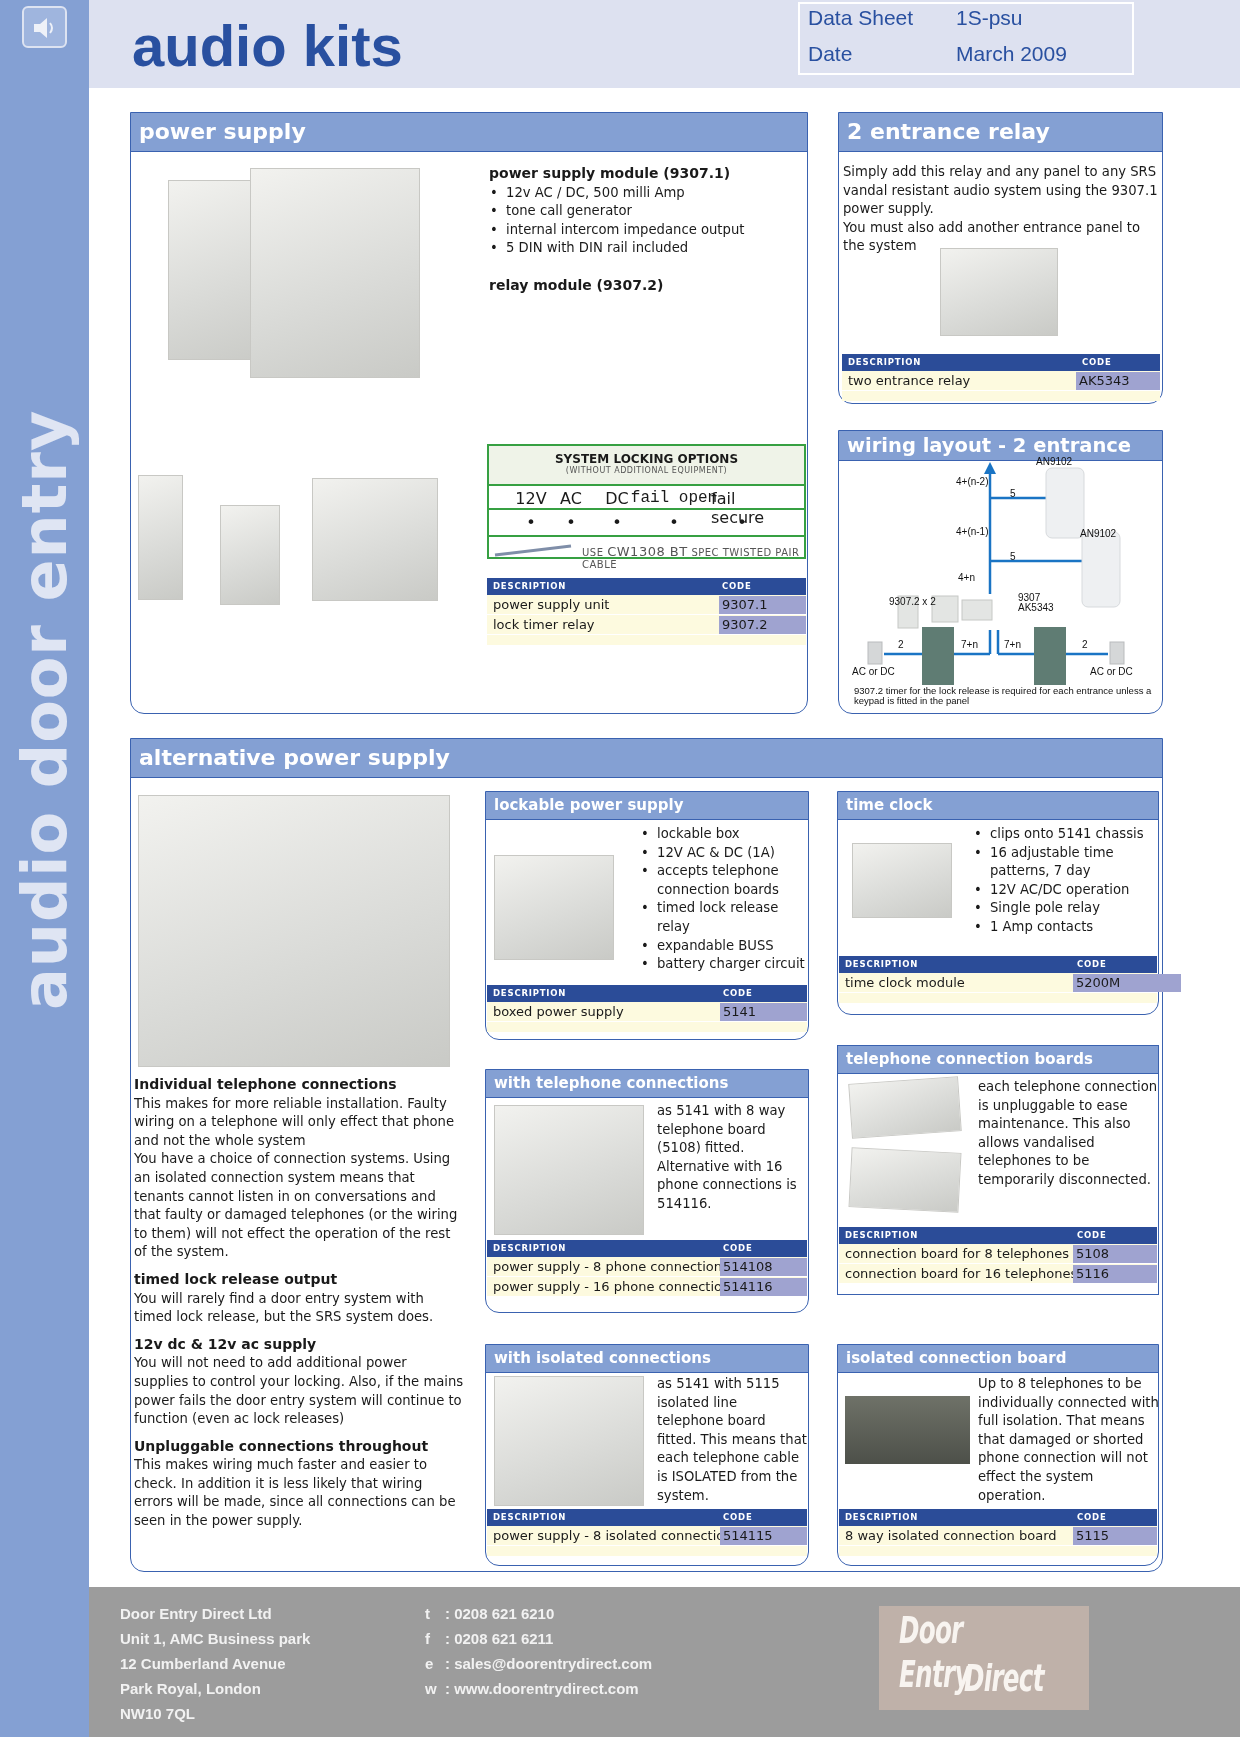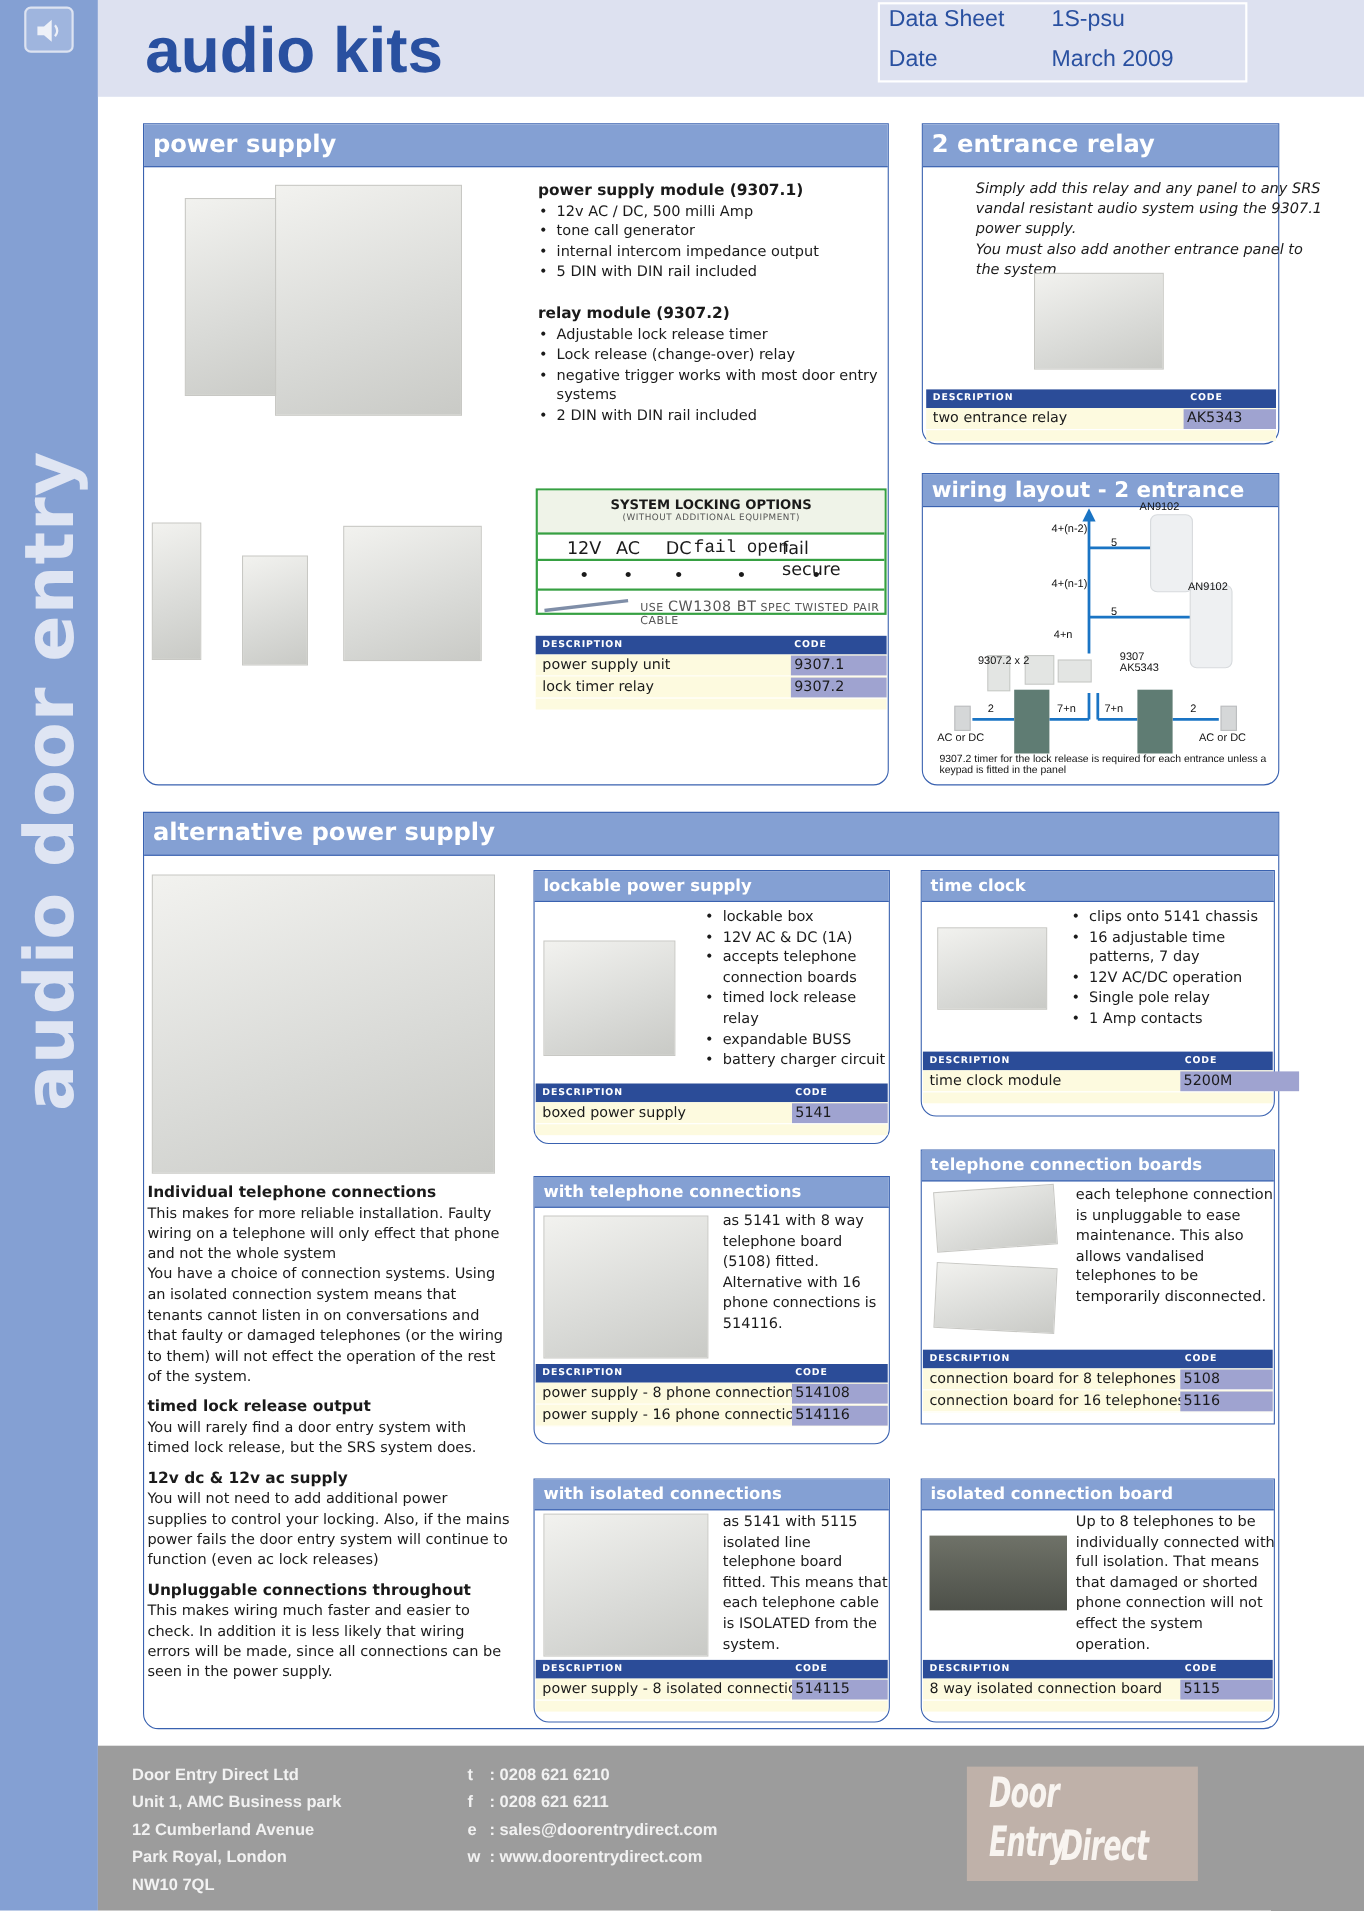--- a/index.html
+++ b/index.html
@@ -90,26 +90,20 @@
 <div class="txt" style="left:489px; top:164px; width:320px;">
   <b>power supply module (9307.1)</b>
   <ul class="bul">
     <li>12v AC / DC, 500 milli Amp</li>
     <li>tone call generator</li>
     <li>internal intercom impedance output</li>
     <li>5 DIN with DIN rail included</li>
   </ul>
   <div style="height:18px;"></div>
   <b>relay module (9307.2)</b>
-  <ul class="bul">
-    <li>Adjustable lock release timer</li>
-    <li>Lock release (change-over) relay</li>
-    <li>negative trigger works with most door entry systems</li>
-    <li>2 DIN with DIN rail included</li>
-  </ul>
 </div>
 
 <div class="lock-box">
   <div class="hd">
     <div class="t1">SYSTEM LOCKING OPTIONS</div>
     <div class="t2">(WITHOUT ADDITIONAL EQUIPMENT)</div>
   </div>
   <div class="rw">
     <span style="left:42px;">12V</span>
     <span style="left:82px;">AC</span>
@@ -144,21 +138,21 @@
   <div class="tr">
       <span style="left:6px;">lock timer relay</span>
       <span class="code" style="left:232px;width:87px;">9307.2</span>
     </div>
   <div class="tail"></div>
 </div>
 
 <div class="panel" style="left:838px; top:112px; width:325px; height:292px;">
   <div class="panel-head ph-big">2 entrance relay</div>
 </div>
-<div class="txt" style="left:887px; top:163px; width:318px;font-style:italic;">
+<div class="txt" style="left:843px; top:163px; width:318px;">
   <div>Simply add this relay and any panel to any SRS vandal resistant audio system using the 9307.1 power supply.</div>
   <div>You must also add another entrance panel to the system</div>
 </div>
 <div class="img boxgrey" style="left:940px; top:248px; width:118px; height:88px;"></div>
 <div class="ptable" style="left:842px; top:354px; width:318px;">
   <div class="th">
       <span style="left:6px;">DESCRIPTION</span>
       <span style="left:240px;">CODE</span>
     </div>
   <div class="tr">

